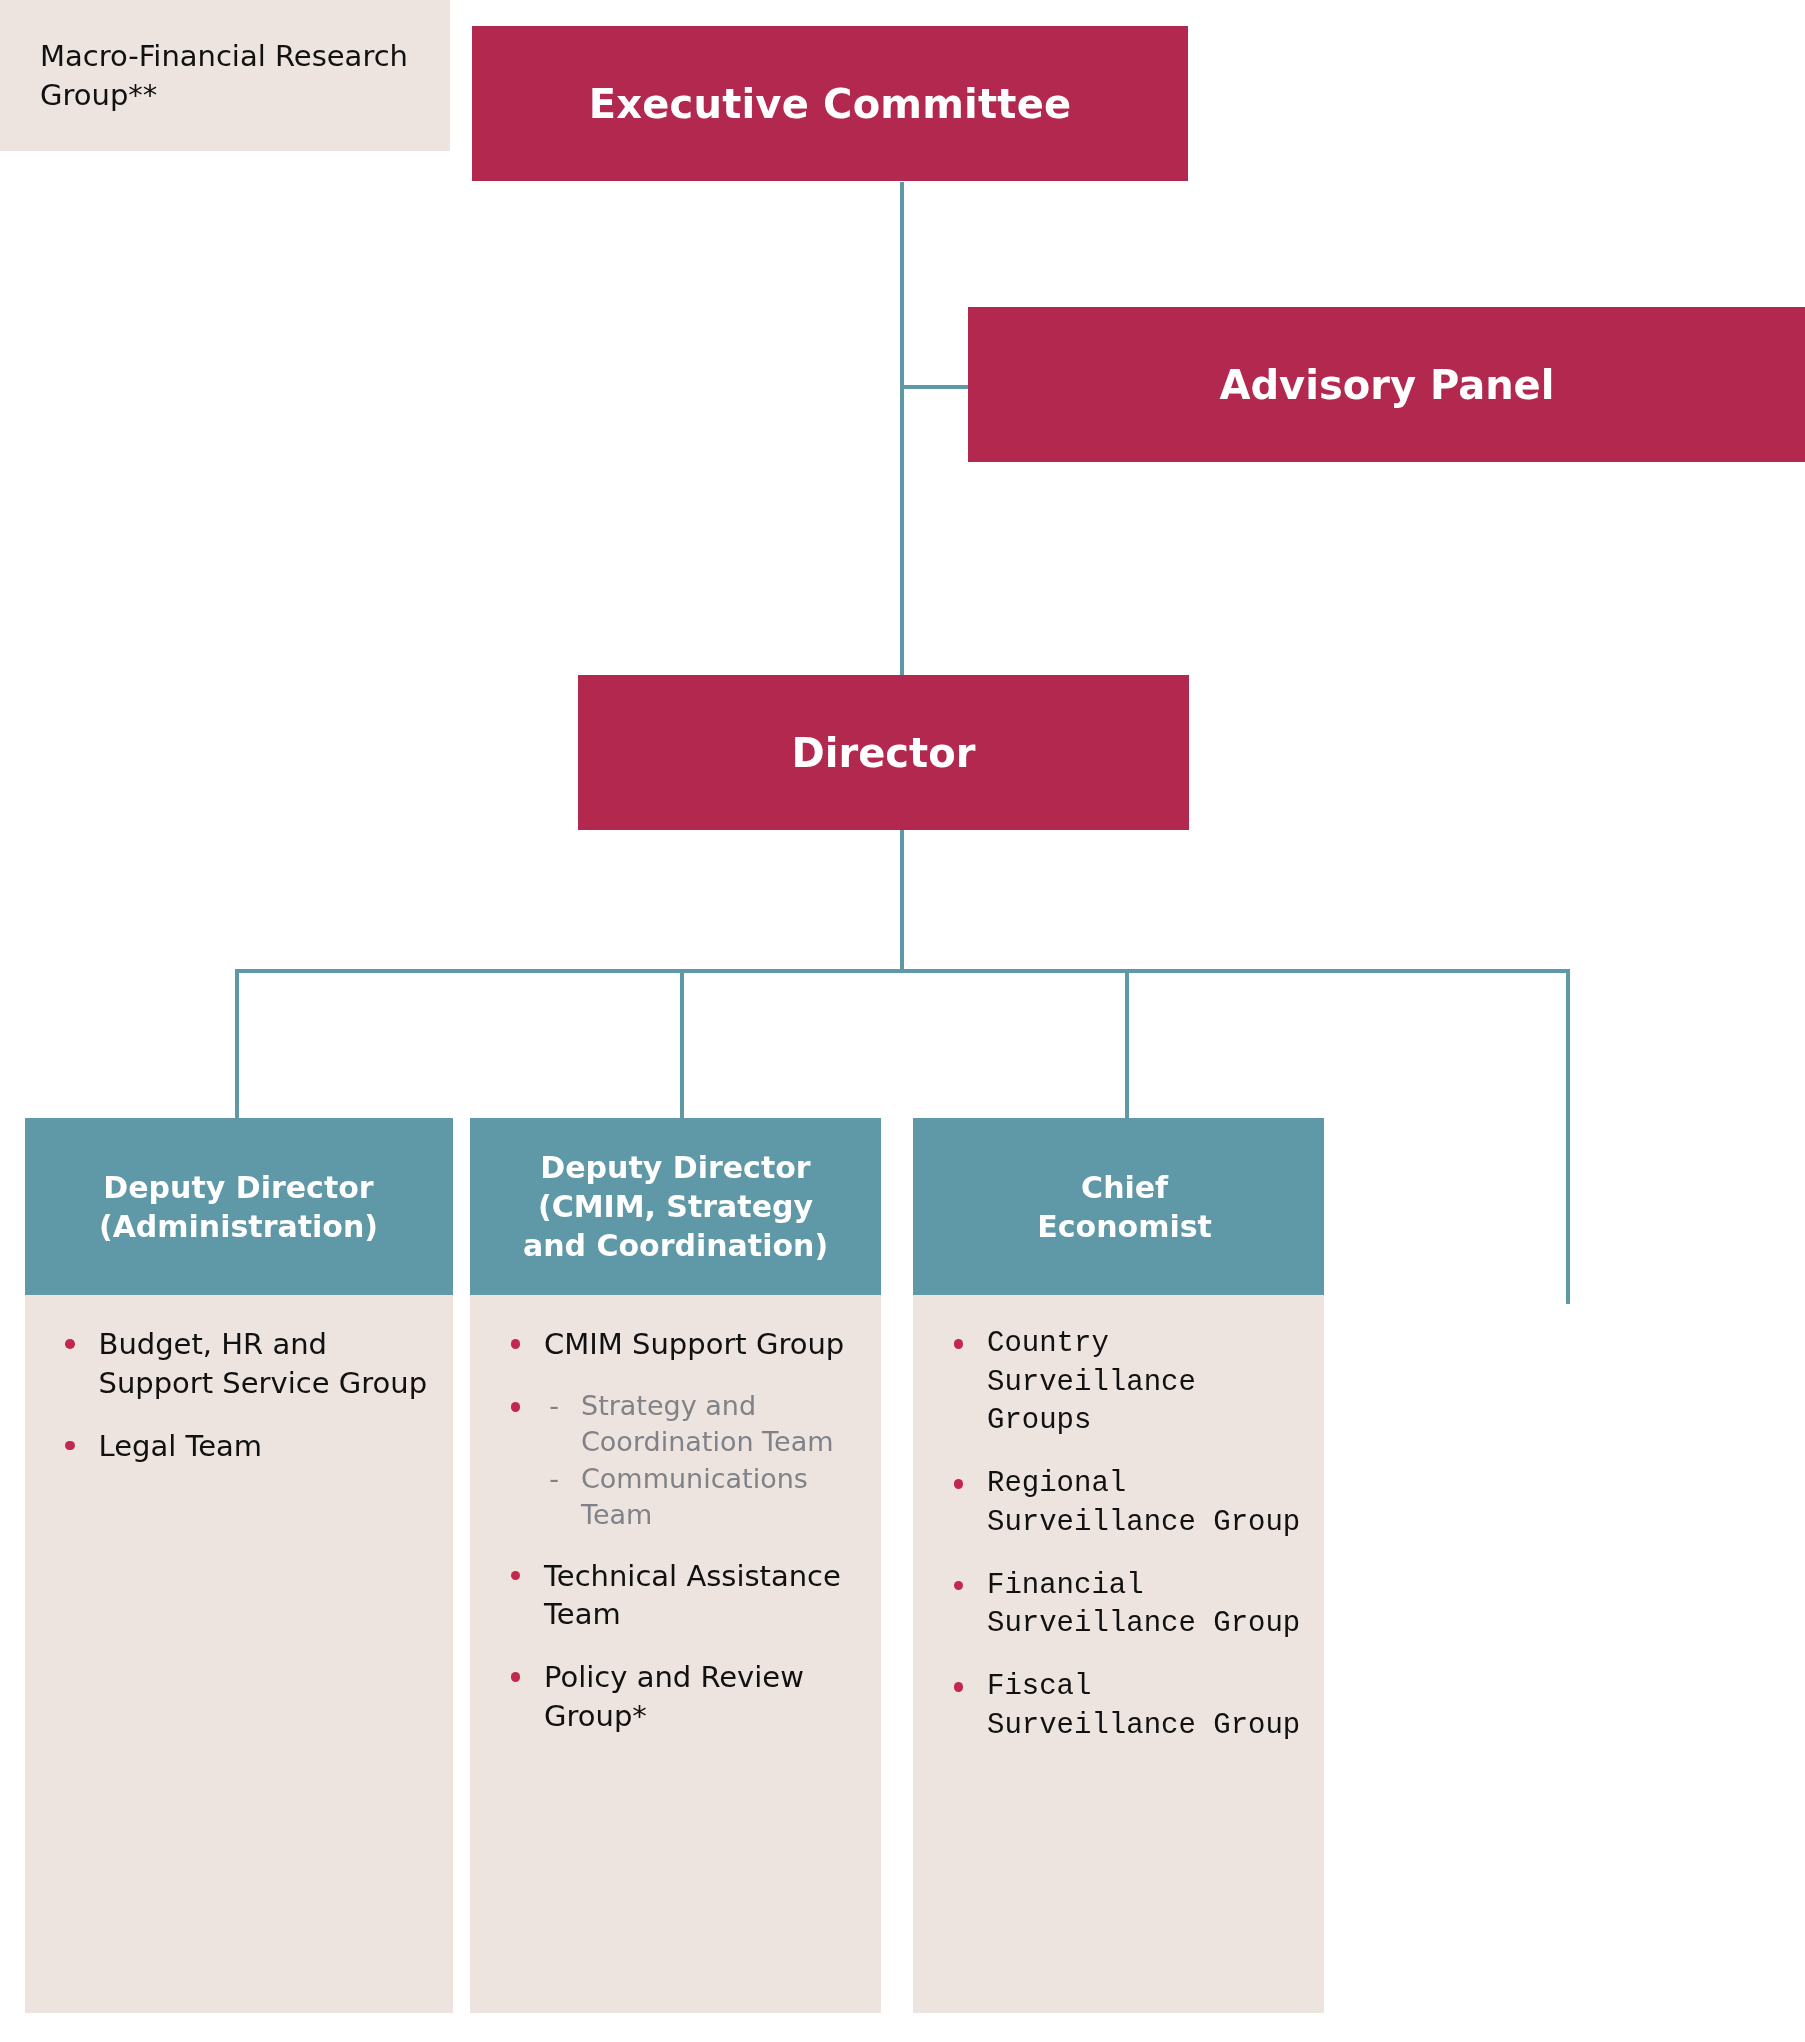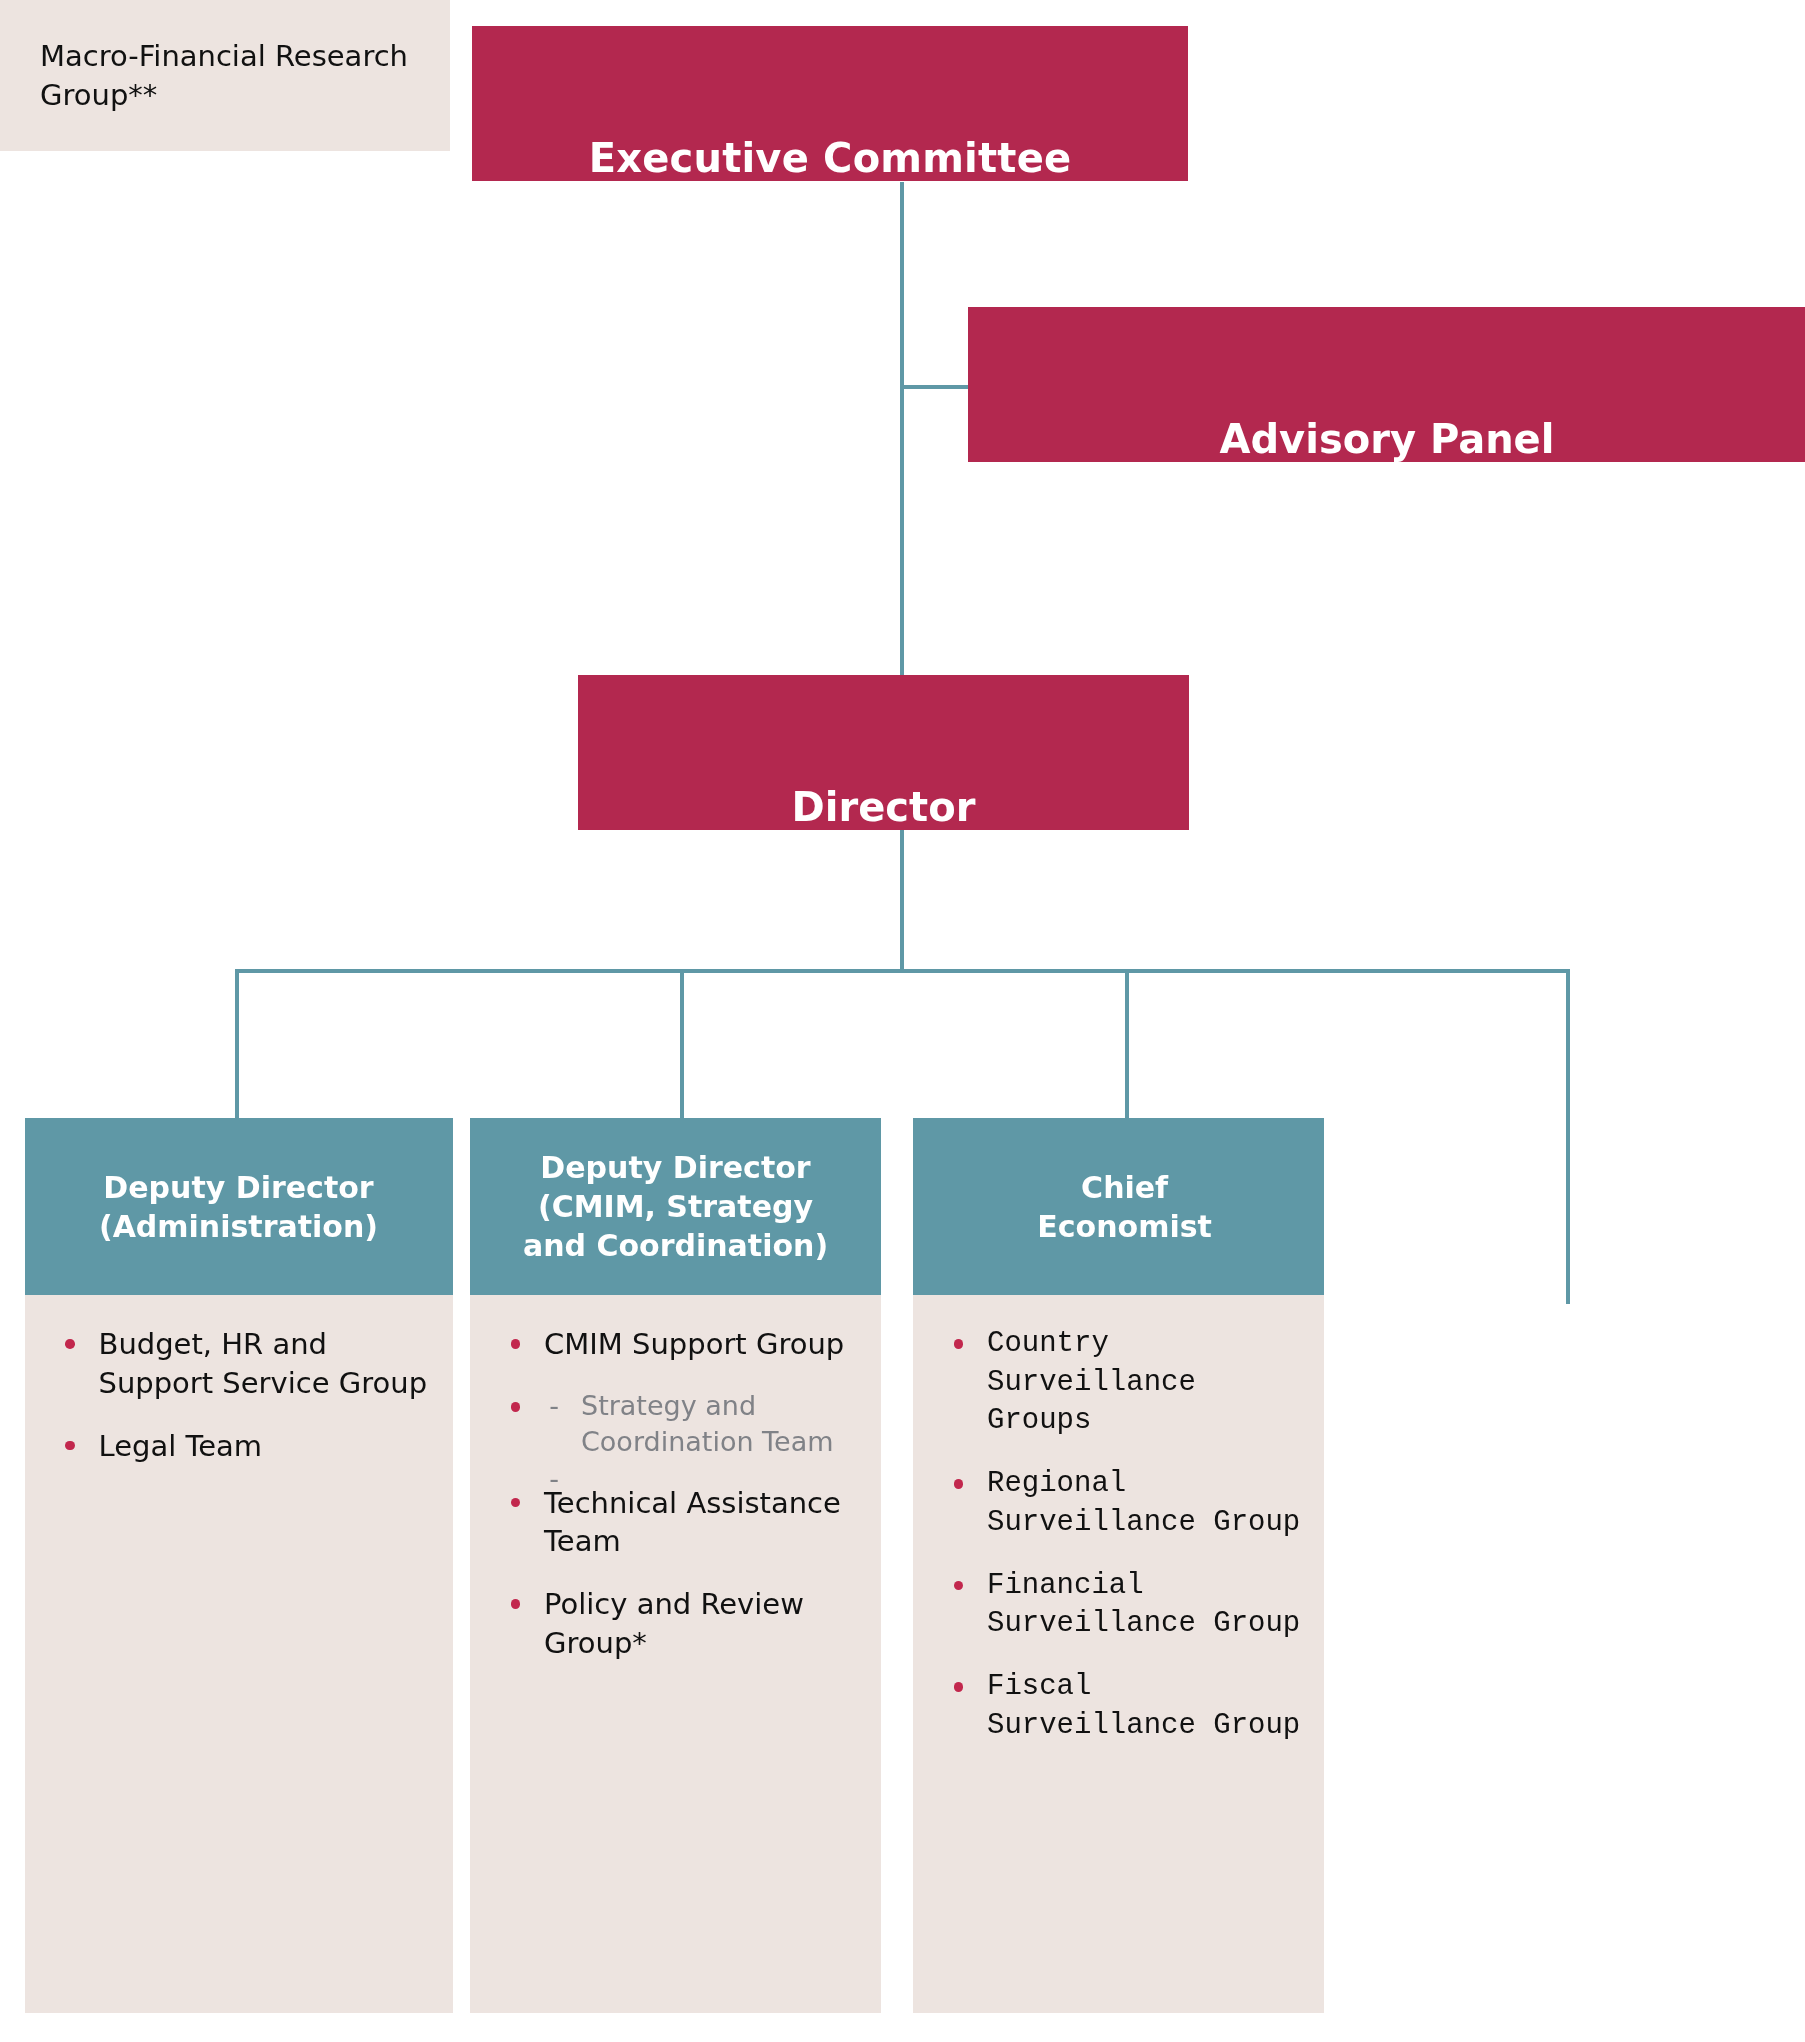--- a/index.html
+++ b/index.html
@@ -17,21 +17,21 @@
     height: 2043px;
     background: #ffffff;
     overflow: hidden;
   }
 
   
   .node {
     position: absolute;
     box-sizing: border-box;
     display: flex;
-    align-items: flex-end;
+    align-items: center;
     justify-content: center;
     text-align: center;
   }
   .node-crimson {
     background: #b3284f;
     color: #ffffff;
     font-weight: bold;
   }
   .node-beige {
     background: #ede4e0;
@@ -215,20 +215,21 @@
         </li>
         <li class="bullet">
           <span class="dot"></span>
           <ul class="subbullets">
             <li class="subbullet">
               <span class="dash">-</span>
               <span>Strategy and Coordination Team</span>
             </li>
             <li class="subbullet">
               <span class="dash">-</span>
+              <span>Communications Team</span>
             </li>
           </ul>
         </li>
         <li class="bullet">
           <span class="dot"></span>
           <span>Technical Assistance Team</span>
         </li>
         <li class="bullet">
           <span class="dot"></span>
           <span>Policy and Review Group*</span>

